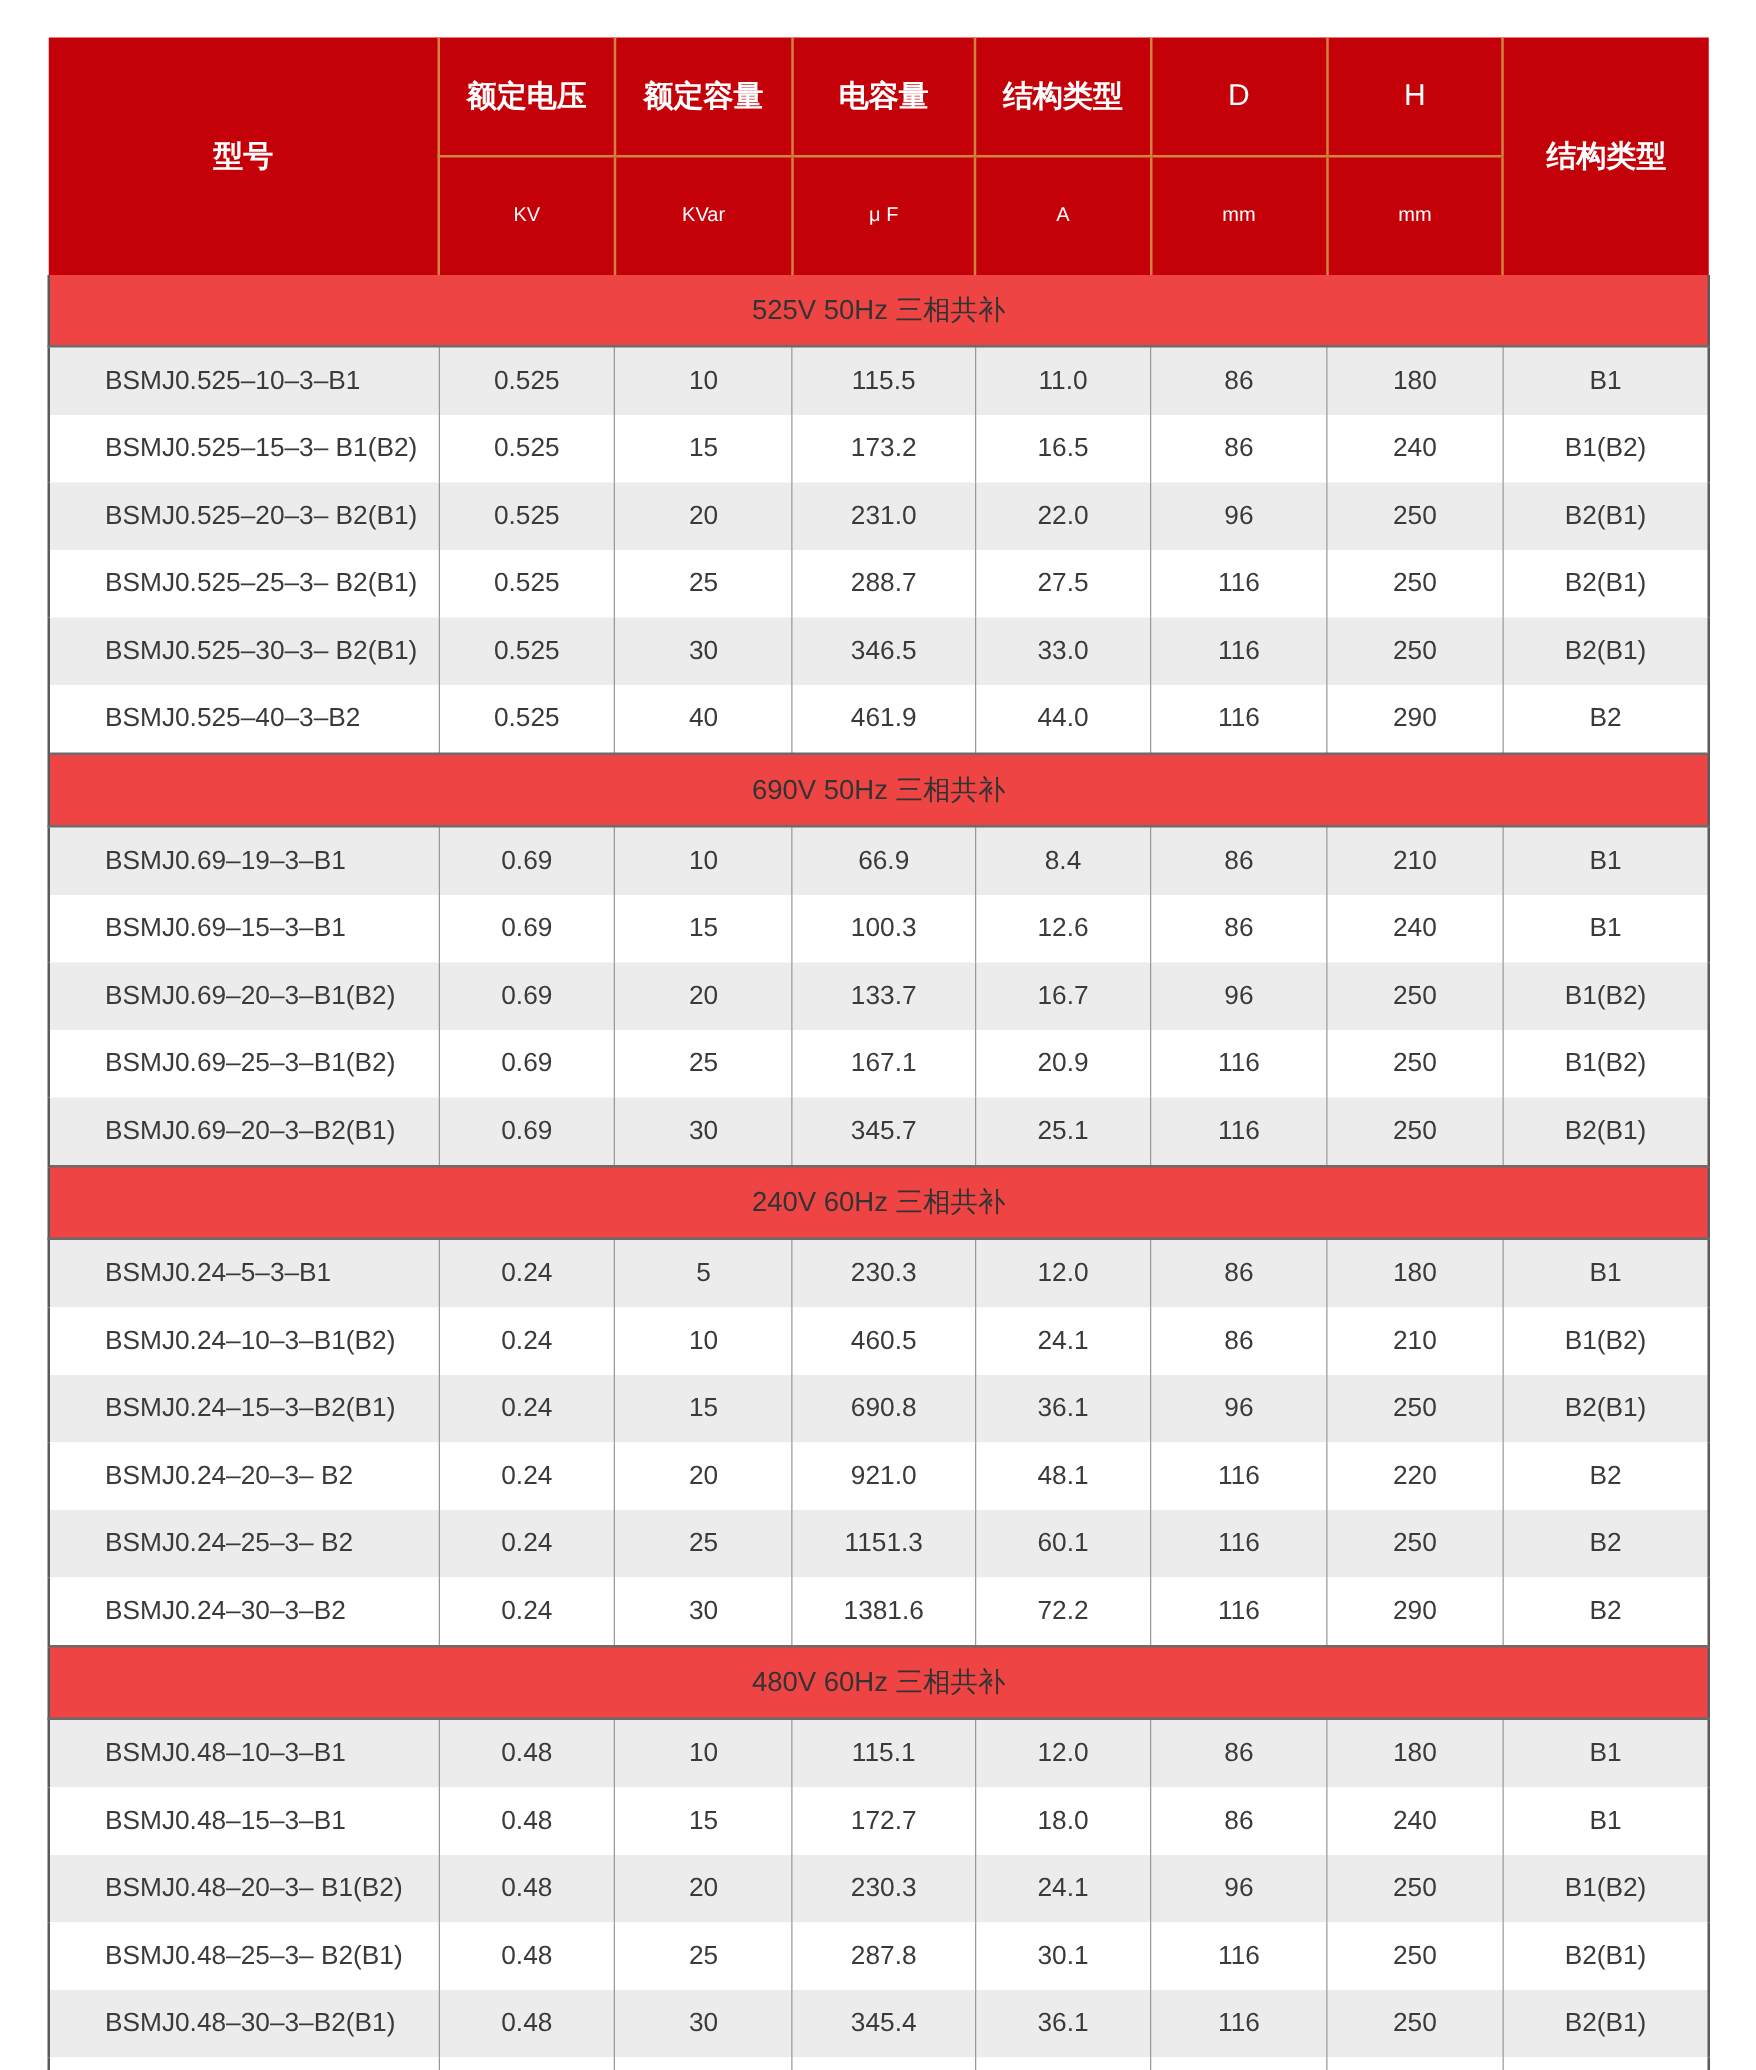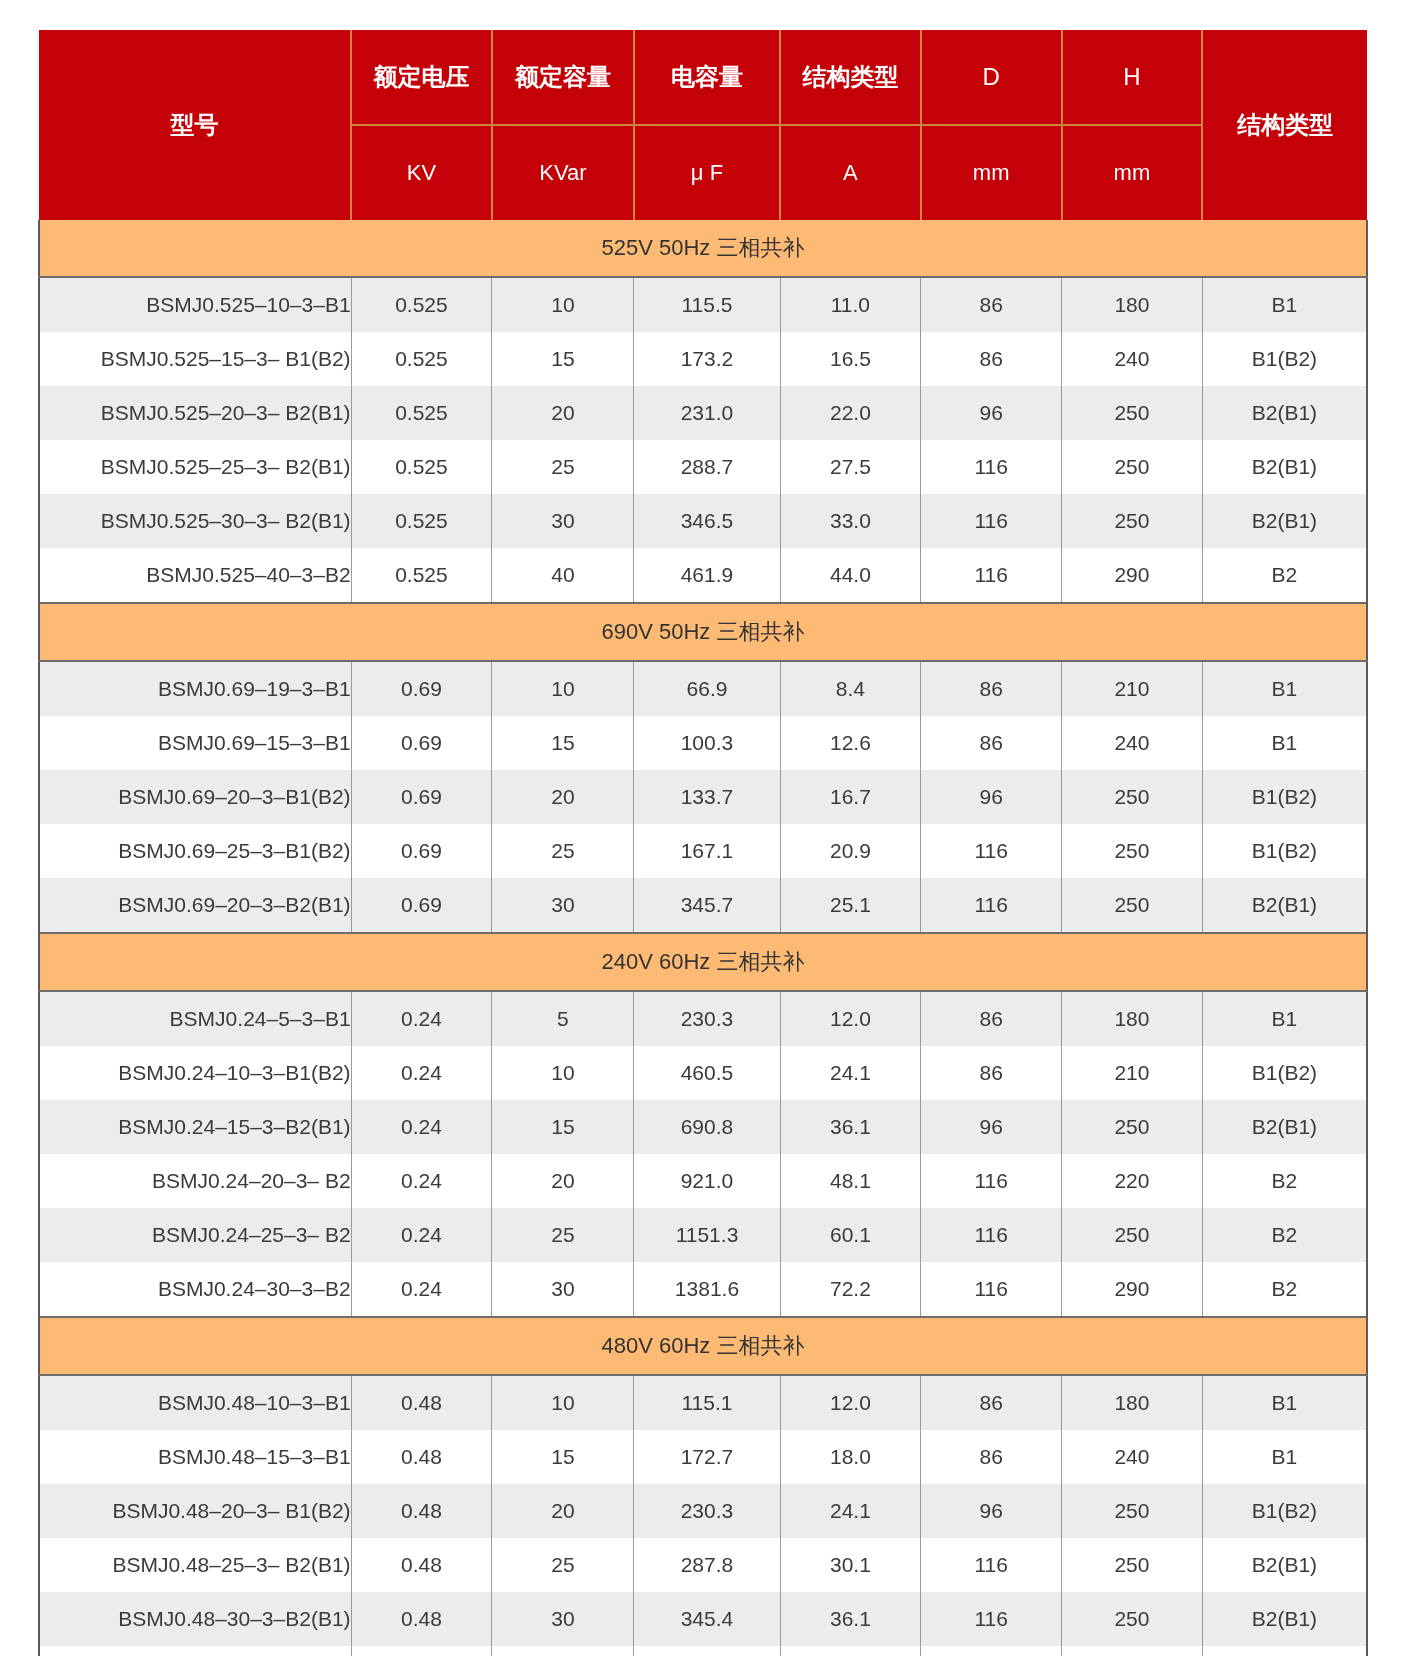--- a/index.html
+++ b/index.html
@@ -40,47 +40,47 @@
     font-weight:bold;
     font-size:24px;
     height:64px;
     padding:15px;
     text-align:center;
     vertical-align:middle;
   }
   thead tr.units-row th{
     border-top-width:2px;
     font-weight:normal;
-    font-size:22px;
+    font-size:16px;
   }
   thead th.latin{font-weight:normal;}
   thead th:first-child{border-left-width:0;}
   thead th:last-child{border-right-width:0;}
   
   tbody td{
     height:54px;
     padding:0;
     font-size:21px;
     color:var(--body_text);
     text-align:center;
     vertical-align:middle;
     border-left:1px solid var(--grid_line);
     border-right:1px solid var(--grid_line);
     background:var(--row_bg);
   }
   tbody tr.odd td{background:var(--stripe_bg);}
   tbody td.model-cell{
-    text-align:right;
-    padding-left:32px;
+    text-align:left;
+    padding-left:44px;
   }
   tbody td:first-child{border-left:2px solid var(--outer_line);}
   tbody td:last-child{border-right:2px solid var(--outer_line);}
   tbody tr:last-child td{border-bottom:2px solid var(--outer_line);}
   tbody tr.band td{
-    background:#fdba74;
+    background:#ef4444;
     height:56px;
     font-size:22px;
     color:#333333;
     border-top:2px solid var(--band_line);
     border-bottom:2px solid var(--band_line);
     border-left:2px solid var(--outer_line);
     border-right:2px solid var(--outer_line);
   }
   tbody tr.band:first-child td{border-top:0;}
 </style>

